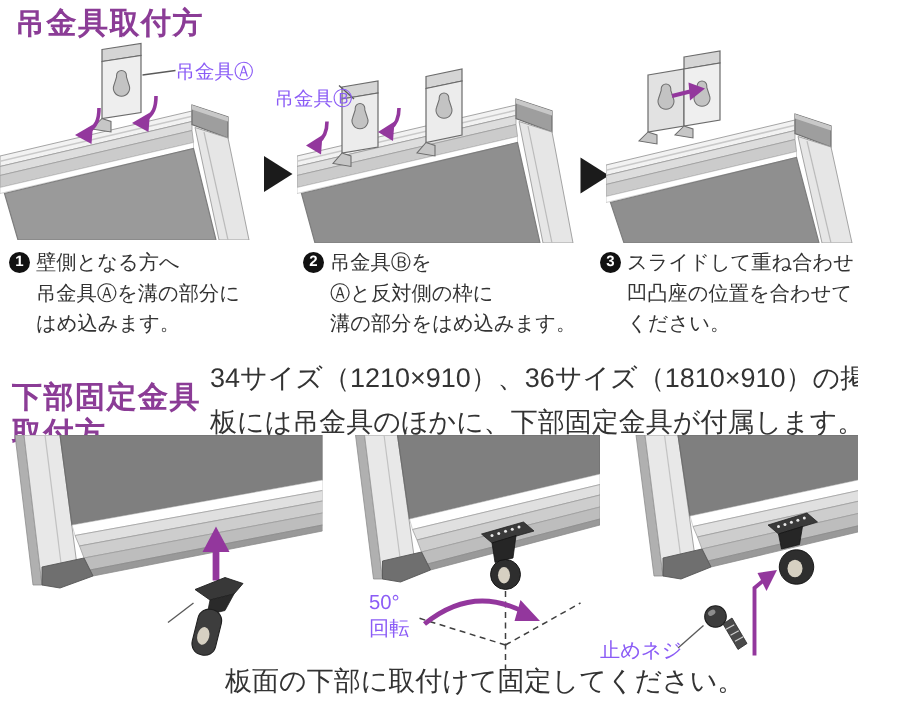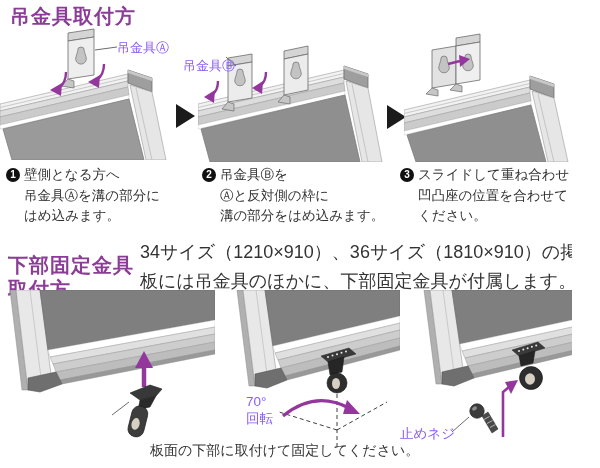--- a/index.html
+++ b/index.html
@@ -27,21 +27,21 @@
     position:absolute;left:0;top:3px;width:14px;height:14px;border-radius:50%;
     background:#111;color:#fff;font-size:10px;font-weight:bold;
     text-align:center;line-height:14px;
   }
   .steptext{white-space:pre-line;display:block;}
   .intro{
     position:absolute;left:140px;top:238px;width:460px;font-size:18px;
     line-height:1.6;color:#333333;
   }
   .footer{
-    position:absolute;left:150px;top:442px;font-size:14px;color:#333333;font-family:Liberation Mono, monospace;
+    position:absolute;left:150px;top:442px;font-size:18px;color:#333333;font-family:Liberation Mono, monospace;
   }
   .tri{
     position:absolute;width:0;height:0;
     border-top:12px solid transparent;border-bottom:12px solid transparent;
     border-left:19px solid #1b1b1b;
   }
   svg.art{position:absolute;}
 </style>
 </head>
 <body>
@@ -222,21 +222,21 @@
     <g stroke="#3f3f3f" stroke-width="1" stroke-dasharray="4,3">
       <line x1="122" y1="104" x2="122" y2="157"></line>
       <line x1="122" y1="140" x2="64" y2="122"></line>
       <line x1="122" y1="140" x2="172" y2="112"></line>
     </g>
     <g>
       <path d="M68,126 Q100,100 134,118" stroke="#93379d" stroke-width="3.2" fill="none"></path>
       <polygon points="145,124 132,110 128,124" fill="#93379d"></polygon>
     </g>
   </svg>
-  <div class="lbl" style="left:246px;top:394px;font-size:13.5px;">70°
+  <div class="lbl" style="left:246px;top:394px;font-size:13.5px;">50°
 回転</div>
 
   <svg class="art" style="left:400px;top:290px;" width="200" height="158" viewBox="0 0 200 158">
     <g>
       <polygon points="24,0 30,0 42,94 36,94" fill="#b0b0b0" stroke="#8a8a8a" stroke-width="0.5"></polygon>
       <polygon points="30,0 52,0 64,86 42,94" fill="#e8e8e8" stroke="#9b9b9b" stroke-width="0.6"></polygon>
       <line x1="43" y1="0" x2="55" y2="90" stroke="#c2c2c2" stroke-width="0.8"></line>
       <polygon points="52,0 200,0 200,24 60,54" fill="#7f7f7f" stroke="#6e6e6e" stroke-width="0.8"></polygon>
       <polygon points="60,54 200,24 200,31 62,61" fill="#ffffff" stroke="#b5b5b5" stroke-width="0.4"></polygon>
       <polygon points="62,61 200,31 200,38 65,68" fill="#e0e0e0" stroke="#9b9b9b" stroke-width="0.5"></polygon>

